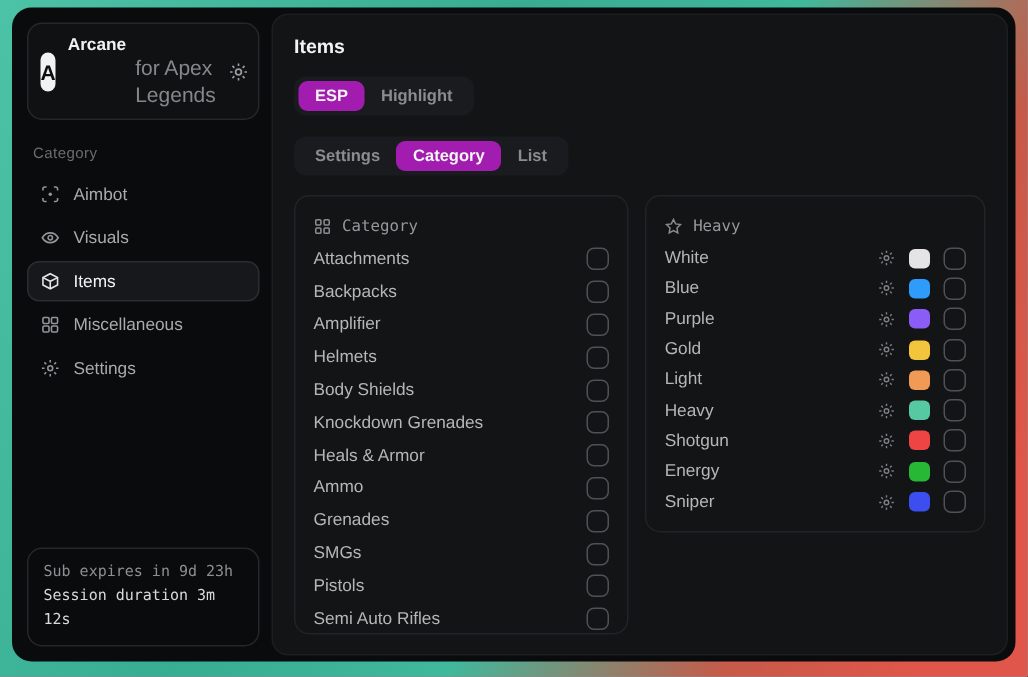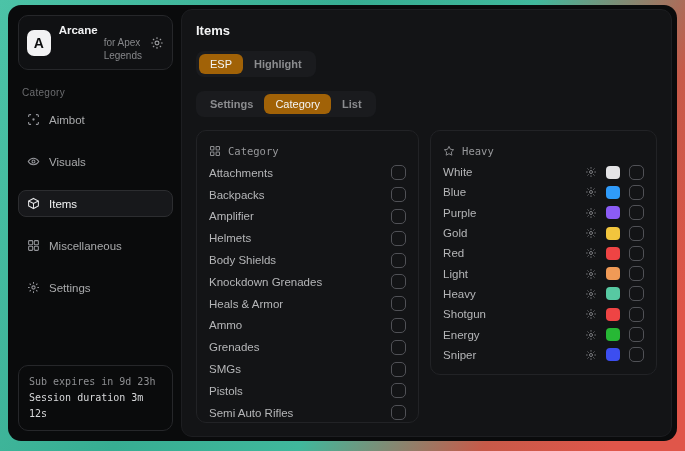--- a/index.html
+++ b/index.html
@@ -18,24 +18,24 @@
     border:1px solid #26272a; background:#101113; border-radius:10px;
     padding:7px 8px; display:flex; align-items:center; gap:8px;
   }
   .logo {
     width:26px; height:26px; background:#f2f2f3; border-radius:7px;
     display:flex; align-items:center; justify-content:center;
     color:#0c0d0e; font-weight:bold; font-size:14px;
   }
   .profile-meta { flex:1; line-height:1.25; }
   .profile-name { color:#f0f1f2; font-size:11.5px; font-weight:bold; }
-  .profile-sub { color:#86878a; font-size:10px;margin-left:45px; }
+  .profile-sub { color:#86878a; font-size:14px;margin-left:45px; }
   .profile-gear { color:#9a9b9e; display:flex; }
   .section-label { color:#6b6c6f; font-size:10px; margin:17px 2px 8px 4px; letter-spacing:.3px; }
-  .nav { display:flex; flex-direction:column; gap:15px; }
+  .nav { display:flex; flex-direction:column; gap:2px; }
   .nav-item {
     display:flex; align-items:center; gap:9px; height:27px; padding:0 8px;
     color:#a9aaac; font-size:11.5px; border-radius:8px; border:1px solid transparent;
   }
   .nav-item .nv-icon { display:flex; color:#94959a; }
   .nav-item.active { background:#17181b; border-color:#2c2d30; color:#f2f3f4; }
   .nav-item.active .nv-icon { color:#e4e5e7; }
   .sidebar-spacer { flex:1; }
   .sub-card {
     border:1px solid #26272a; border-radius:10px; padding:8px 10px;
@@ -50,21 +50,21 @@
   }
   .page-title { color:#f2f3f4; font-size:13px; font-weight:bold; }
   .tab-group {
     display:inline-flex; align-self:flex-start; background:#1a1b1e; border-radius:8px; padding:3px;
   }
   .tab-group.mode { margin-top:13px; }
   .tab-group.view { margin-top:14px; }
   .tab {
     padding:4px 11px; font-size:11px; color:#8b8c8f; border-radius:6px; white-space:nowrap;font-weight:bold;
   }
-  .tab.active { background:#a16207; color:#f4f5f6; font-weight:normal; }
+  .tab.active { background:#a21caf; color:#f4f5f6; font-weight:bold; }
   .panels { display:flex; gap:11px; margin-top:13px; flex:1; min-height:0; align-items:flex-start; }
   .panel {
     border:1px solid #222326; border-radius:10px; padding:9px 12px; background:#131416;
   }
   .panel.category { width:233px; height:100%; overflow:hidden; }
   .panel.rarity { width:237px; }
   .panel-header {
     display:flex; align-items:center; gap:7px; color:#97989b;
     font-family:"DejaVu Sans Mono", monospace; font-size:10.5px; height:22px;
   }
@@ -310,33 +310,20 @@
                 <svg width="12" height="12" viewBox="0 0 16 16" fill="none" stroke="currentColor" stroke-width="1.3">
                   <circle cx="8" cy="8" r="2"></circle>
                   <path d="M8 1.5v2M8 12.5v2M1.5 8h2M12.5 8h2M3.4 3.4l1.4 1.4M11.2 11.2l1.4 1.4M12.6 3.4l-1.4 1.4M4.8 11.2l-1.4 1.4"></path>
                 </svg>
               </span>
               <span class="swatch" style="background: rgb(242, 197, 61);"></span>
               <span class="checkbox"></span>
             </span>
           </div>
 
-          <div class="row rar-row">
-            <span class="row-label">Red</span>
-            <span class="rar-right">
-              <span class="mini-gear">
-                <svg width="12" height="12" viewBox="0 0 16 16" fill="none" stroke="currentColor" stroke-width="1.3">
-                  <circle cx="8" cy="8" r="2"></circle>
-                  <path d="M8 1.5v2M8 12.5v2M1.5 8h2M12.5 8h2M3.4 3.4l1.4 1.4M11.2 11.2l1.4 1.4M12.6 3.4l-1.4 1.4M4.8 11.2l-1.4 1.4"></path>
-                </svg>
-              </span>
-              <span class="swatch" style="background: rgb(238, 68, 68);"></span>
-              <span class="checkbox"></span>
-            </span>
-          </div>
 
           <div class="row rar-row">
             <span class="row-label">Light</span>
             <span class="rar-right">
               <span class="mini-gear">
                 <svg width="12" height="12" viewBox="0 0 16 16" fill="none" stroke="currentColor" stroke-width="1.3">
                   <circle cx="8" cy="8" r="2"></circle>
                   <path d="M8 1.5v2M8 12.5v2M1.5 8h2M12.5 8h2M3.4 3.4l1.4 1.4M11.2 11.2l1.4 1.4M12.6 3.4l-1.4 1.4M4.8 11.2l-1.4 1.4"></path>
                 </svg>
               </span>

